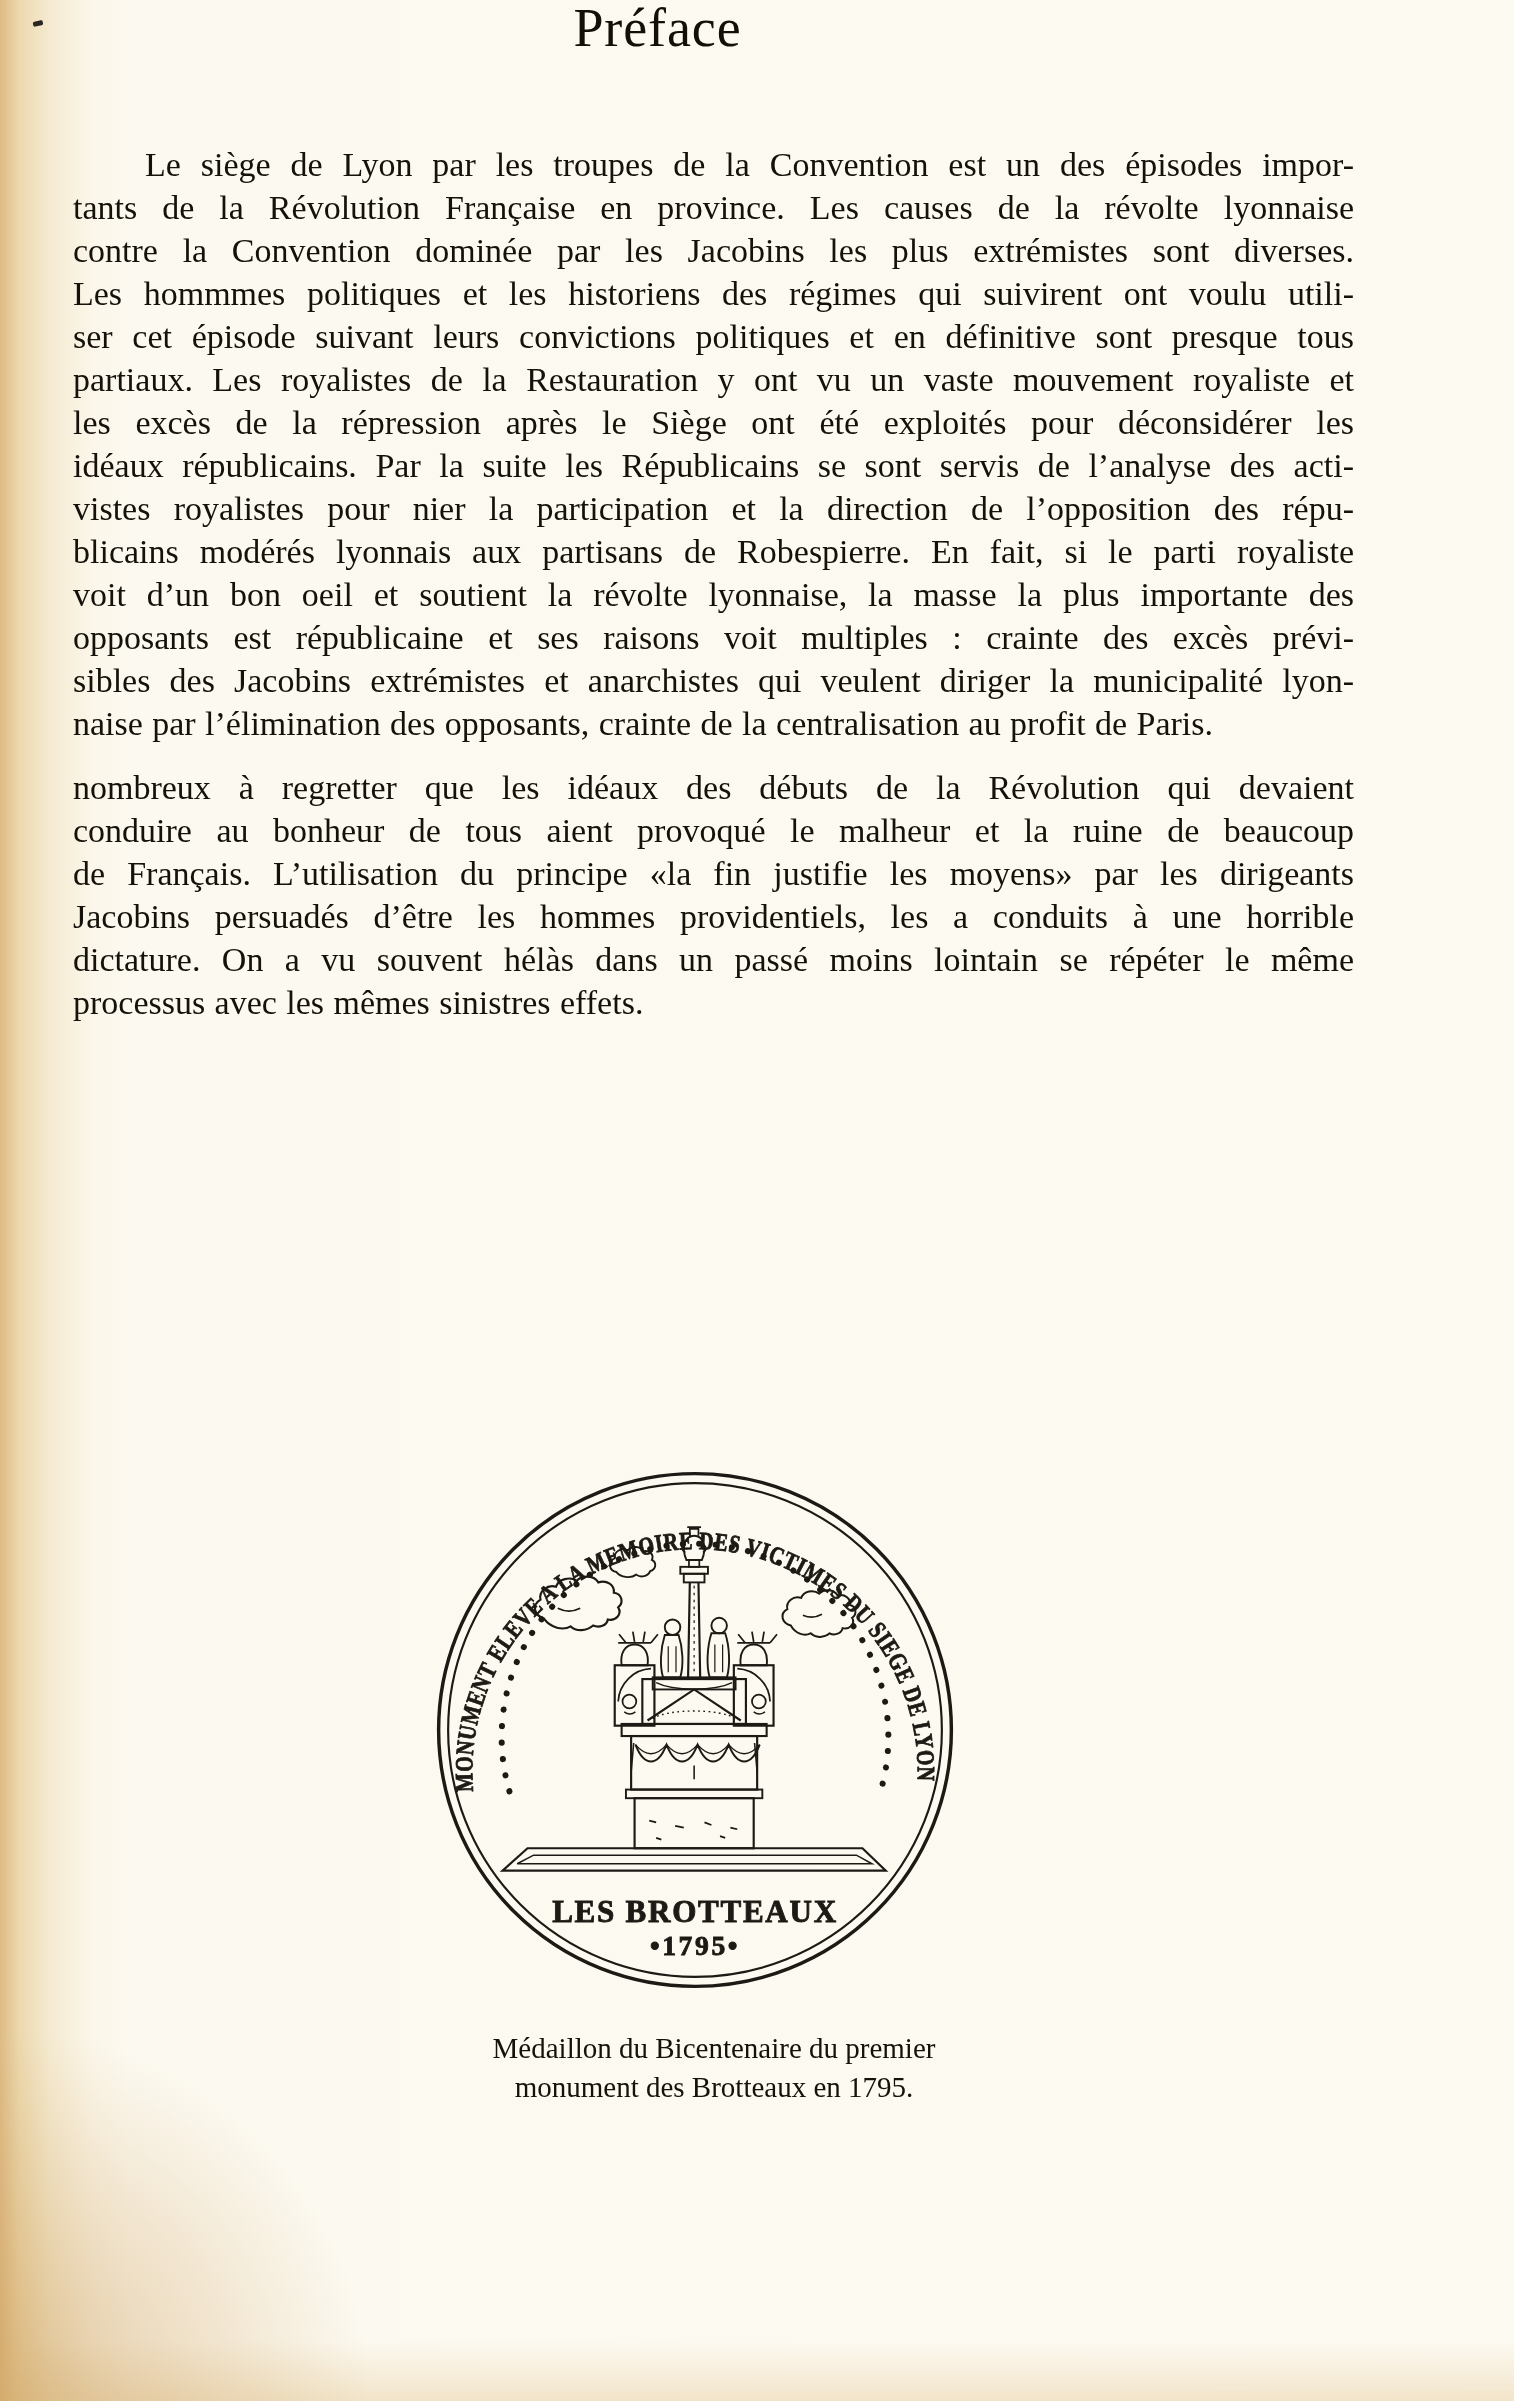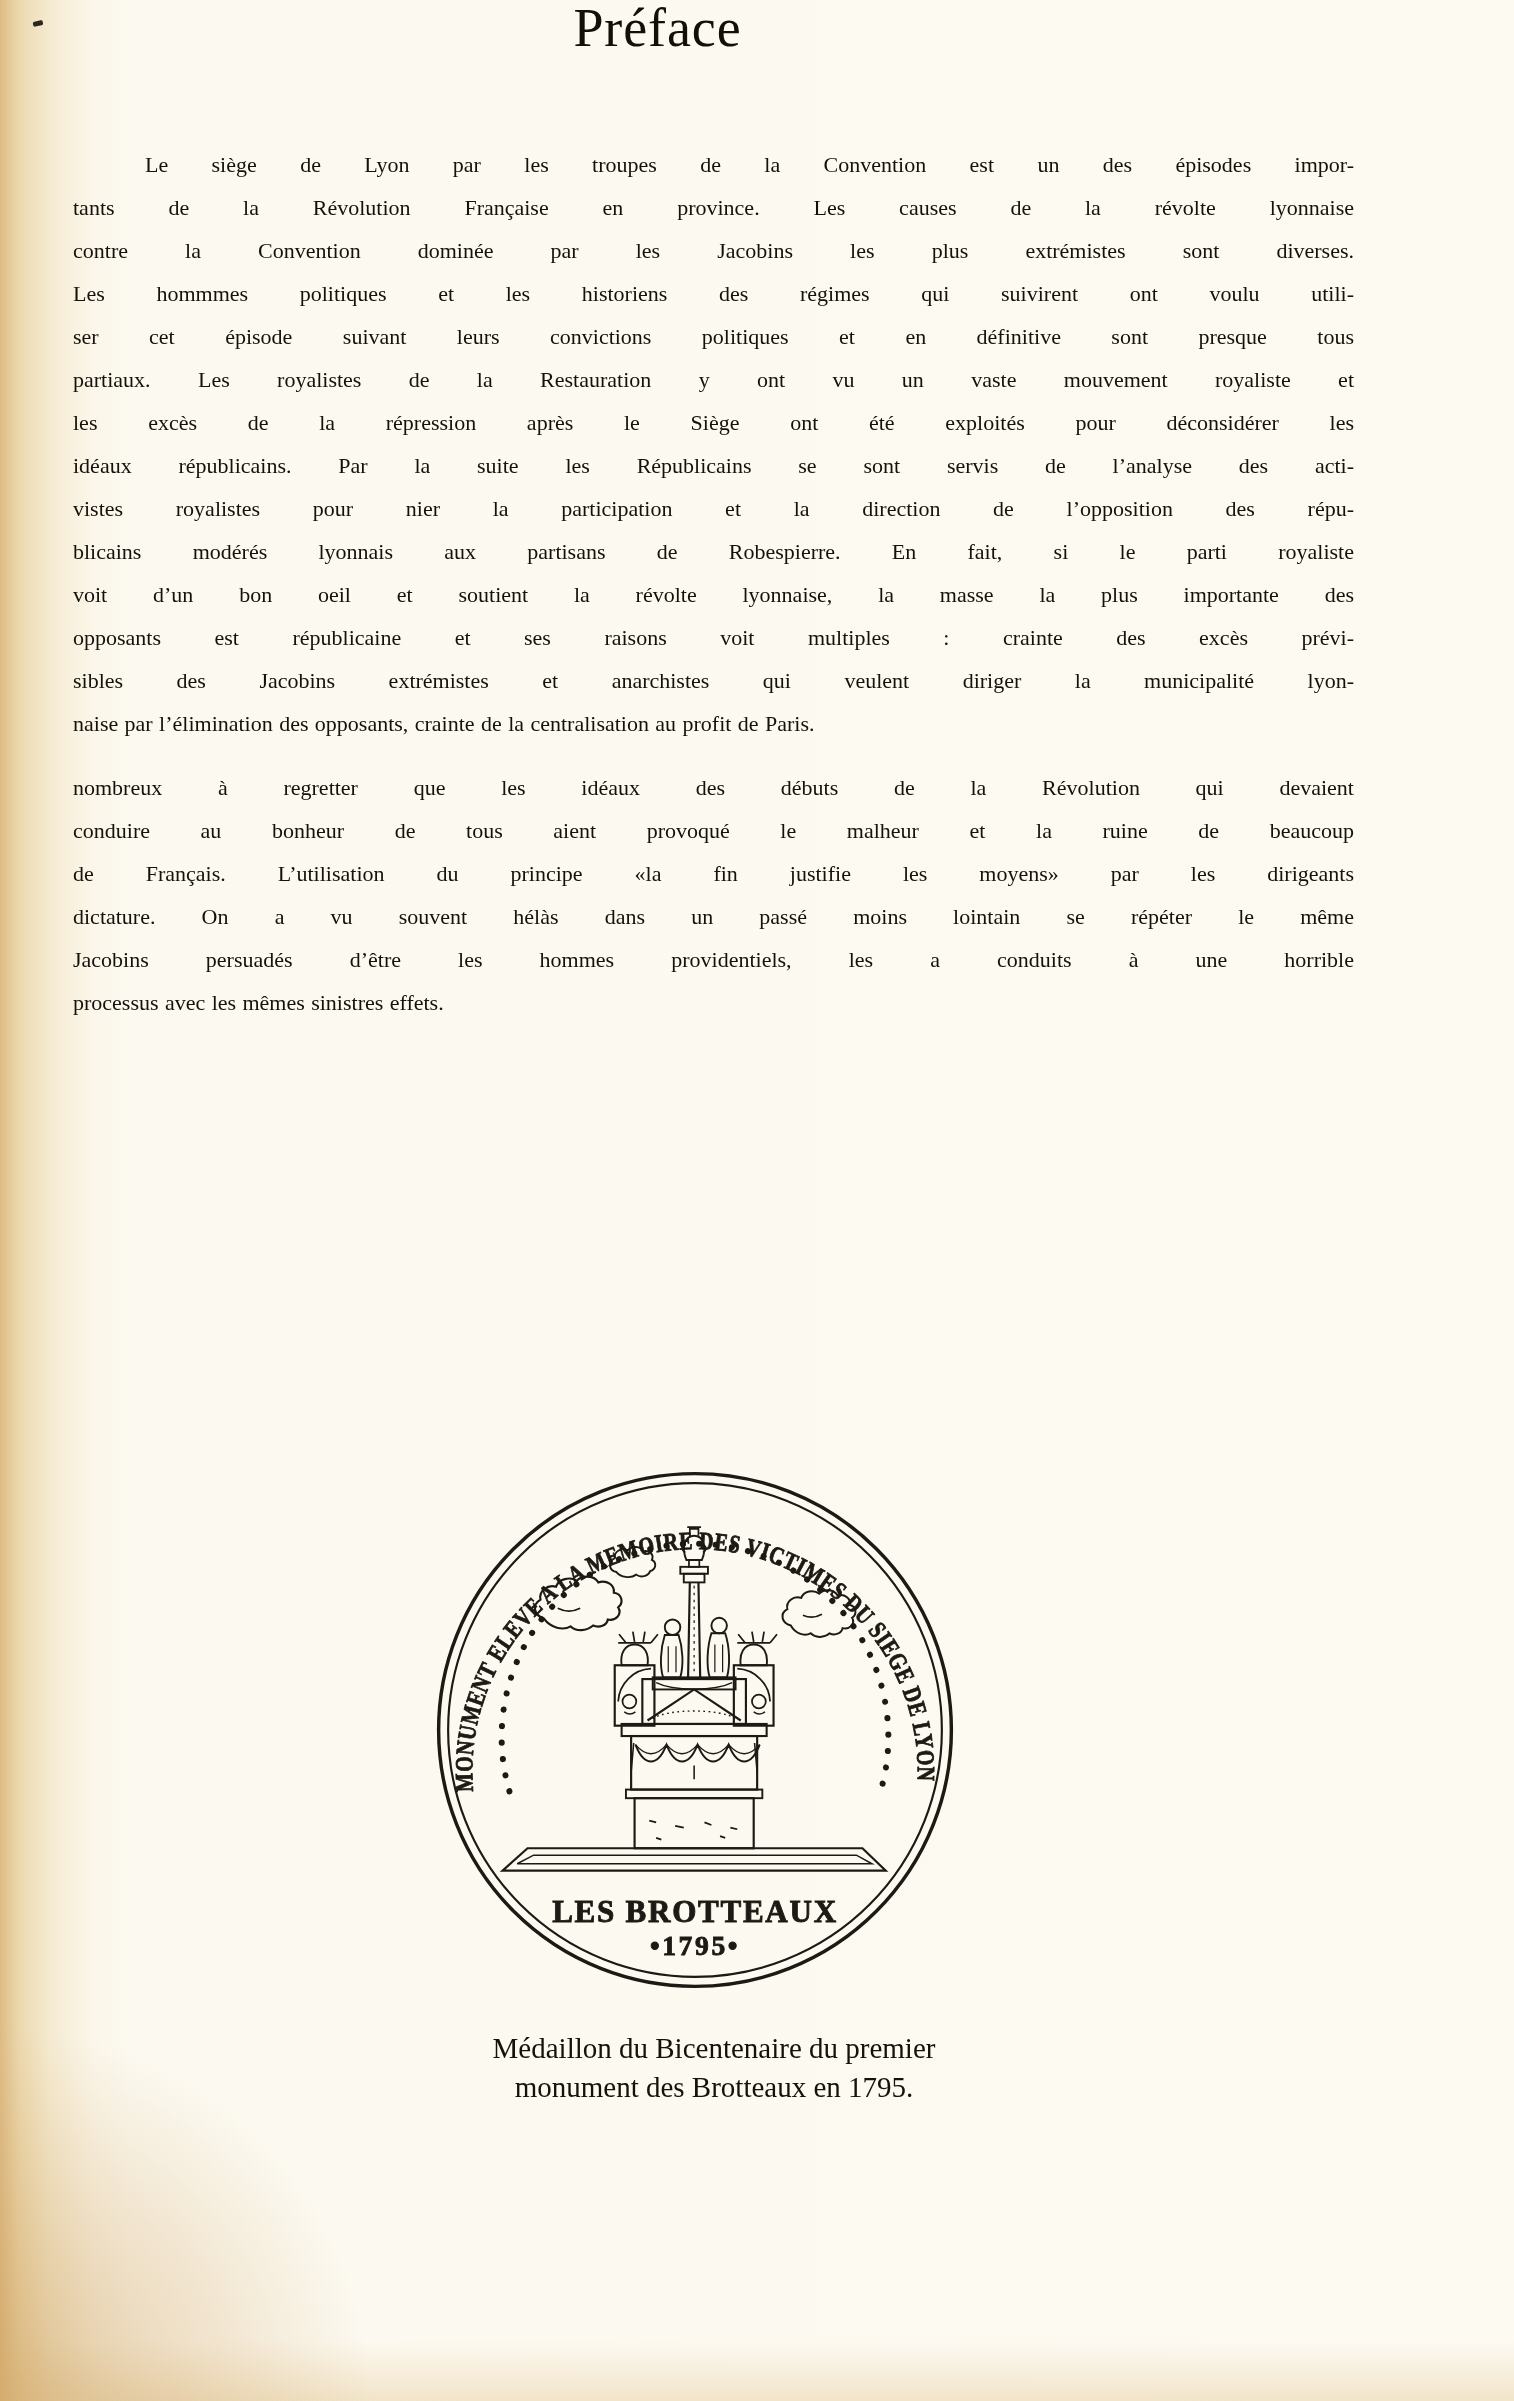--- a/index.html
+++ b/index.html
@@ -25,21 +25,21 @@
   h1.page-title {
     margin:0; padding:0 112px 0 0;
     text-align:center;
     font-size:54px; font-weight:normal;
     letter-spacing:0.9px;
     line-height:57px;
     color:#141007;
   }
   .body-text {
     width:1281px; margin-left:73px; margin-top:86px;
-    font-size:22px; line-height:43px;
+    font-size:34px; line-height:43px;
     color:#15110b;
   }
   .para { margin:0; }
   .para + .para { margin-top:21px; }
   .line {
     text-align:justify;
     text-align-last:justify;
     word-spacing:0.9px;
     white-space:nowrap;
   }
@@ -81,22 +81,22 @@
       <div class="line">blicains modérés lyonnais aux partisans de Robespierre. En fait, si le parti royaliste</div>
       <div class="line">voit d’un bon oeil et soutient la révolte lyonnaise, la masse la plus importante des</div>
       <div class="line">opposants est républicaine et ses raisons voit multiples : crainte des excès prévi-</div>
       <div class="line">sibles des Jacobins extrémistes et anarchistes qui veulent diriger la municipalité lyon-</div>
       <div class="line last">naise par l’élimination des opposants, crainte de la centralisation au profit de Paris.</div>
     </div>
     <div class="para">
       <div class="line">nombreux à regretter que les idéaux des débuts de la Révolution qui devaient</div>
       <div class="line">conduire au bonheur de tous aient provoqué le malheur et la ruine de beaucoup</div>
       <div class="line">de Français. L’utilisation du principe «la fin justifie les moyens» par les dirigeants</div>
+      <div class="line">Jacobins persuadés d’être les hommes providentiels, les a conduits à une horrible</div>
       <div class="line">dictature. On a vu souvent hélàs dans un passé moins lointain se répéter le même</div>
-      <div class="line">Jacobins persuadés d’être les hommes providentiels, les a conduits à une horrible</div>
       <div class="line last">processus avec les mêmes sinistres effets.</div>
     </div>
   </div>
 
 <div class="medallion-wrap">
   <svg width="530" height="530" viewBox="0 0 614 614">
     <g fill="none" stroke="#1d1914">
 
       <circle cx="307" cy="307" r="297" stroke-width="4"></circle>
       <circle cx="307" cy="307" r="286" stroke-width="2.5"></circle>

